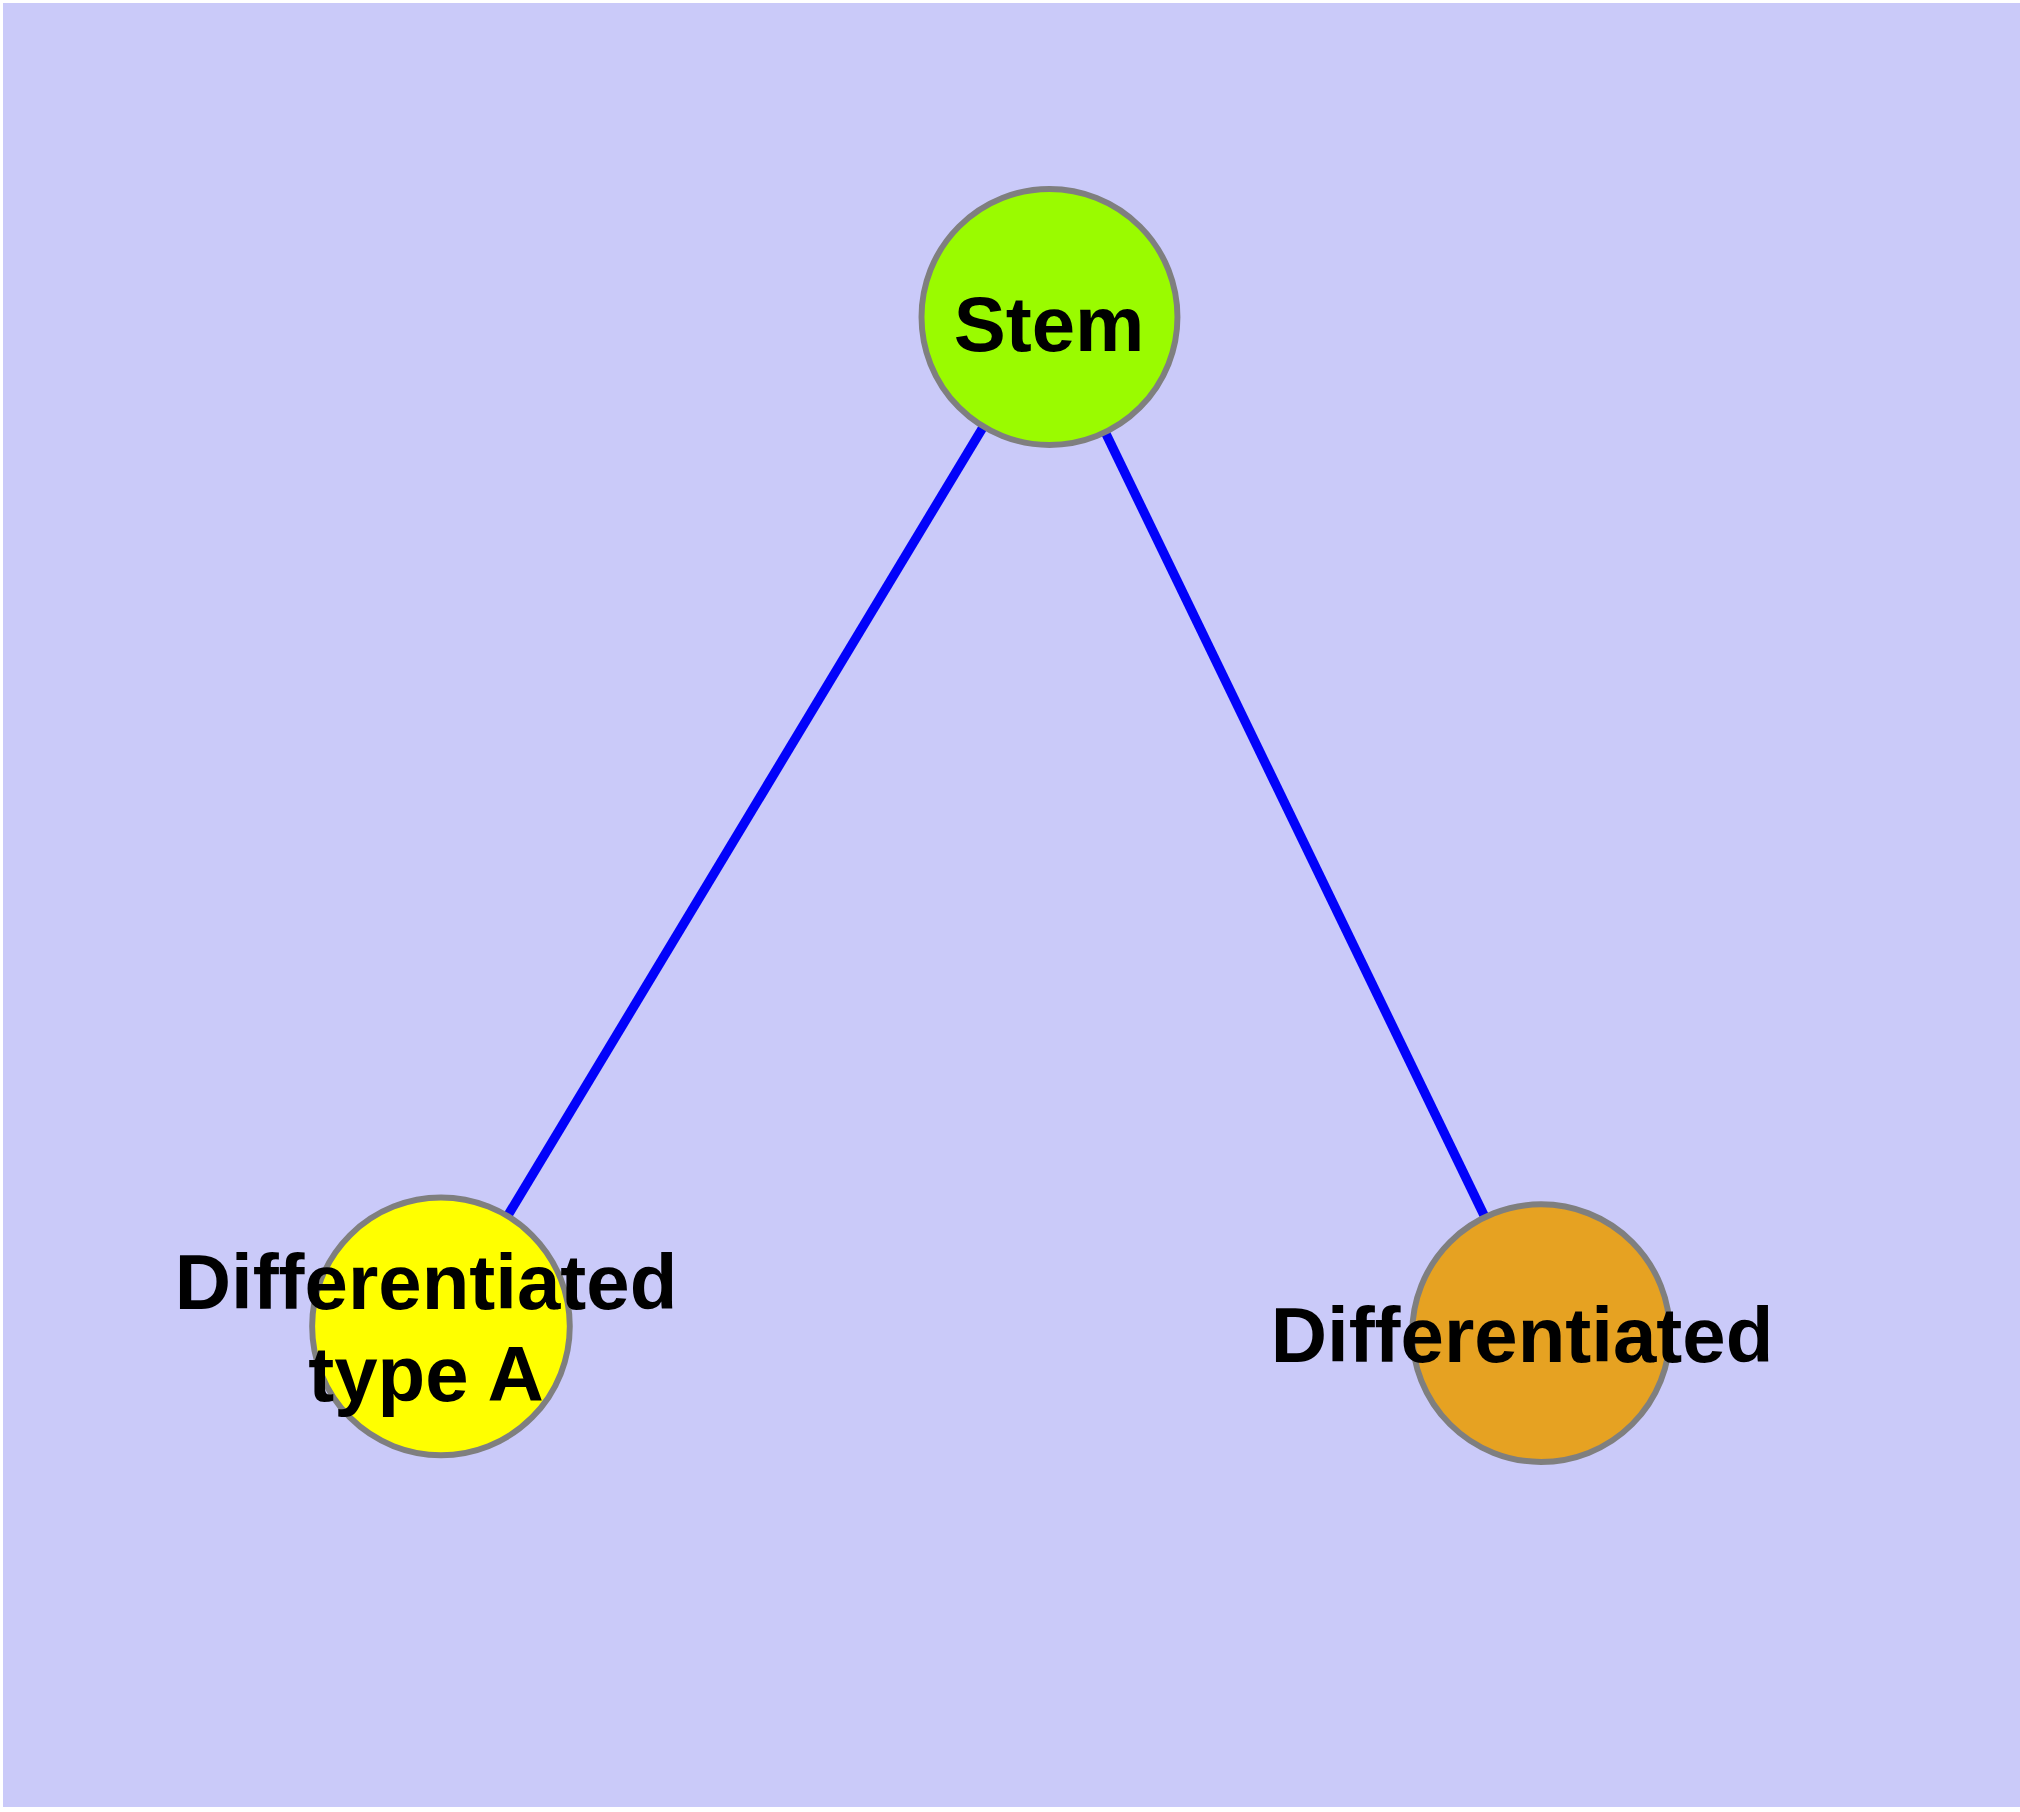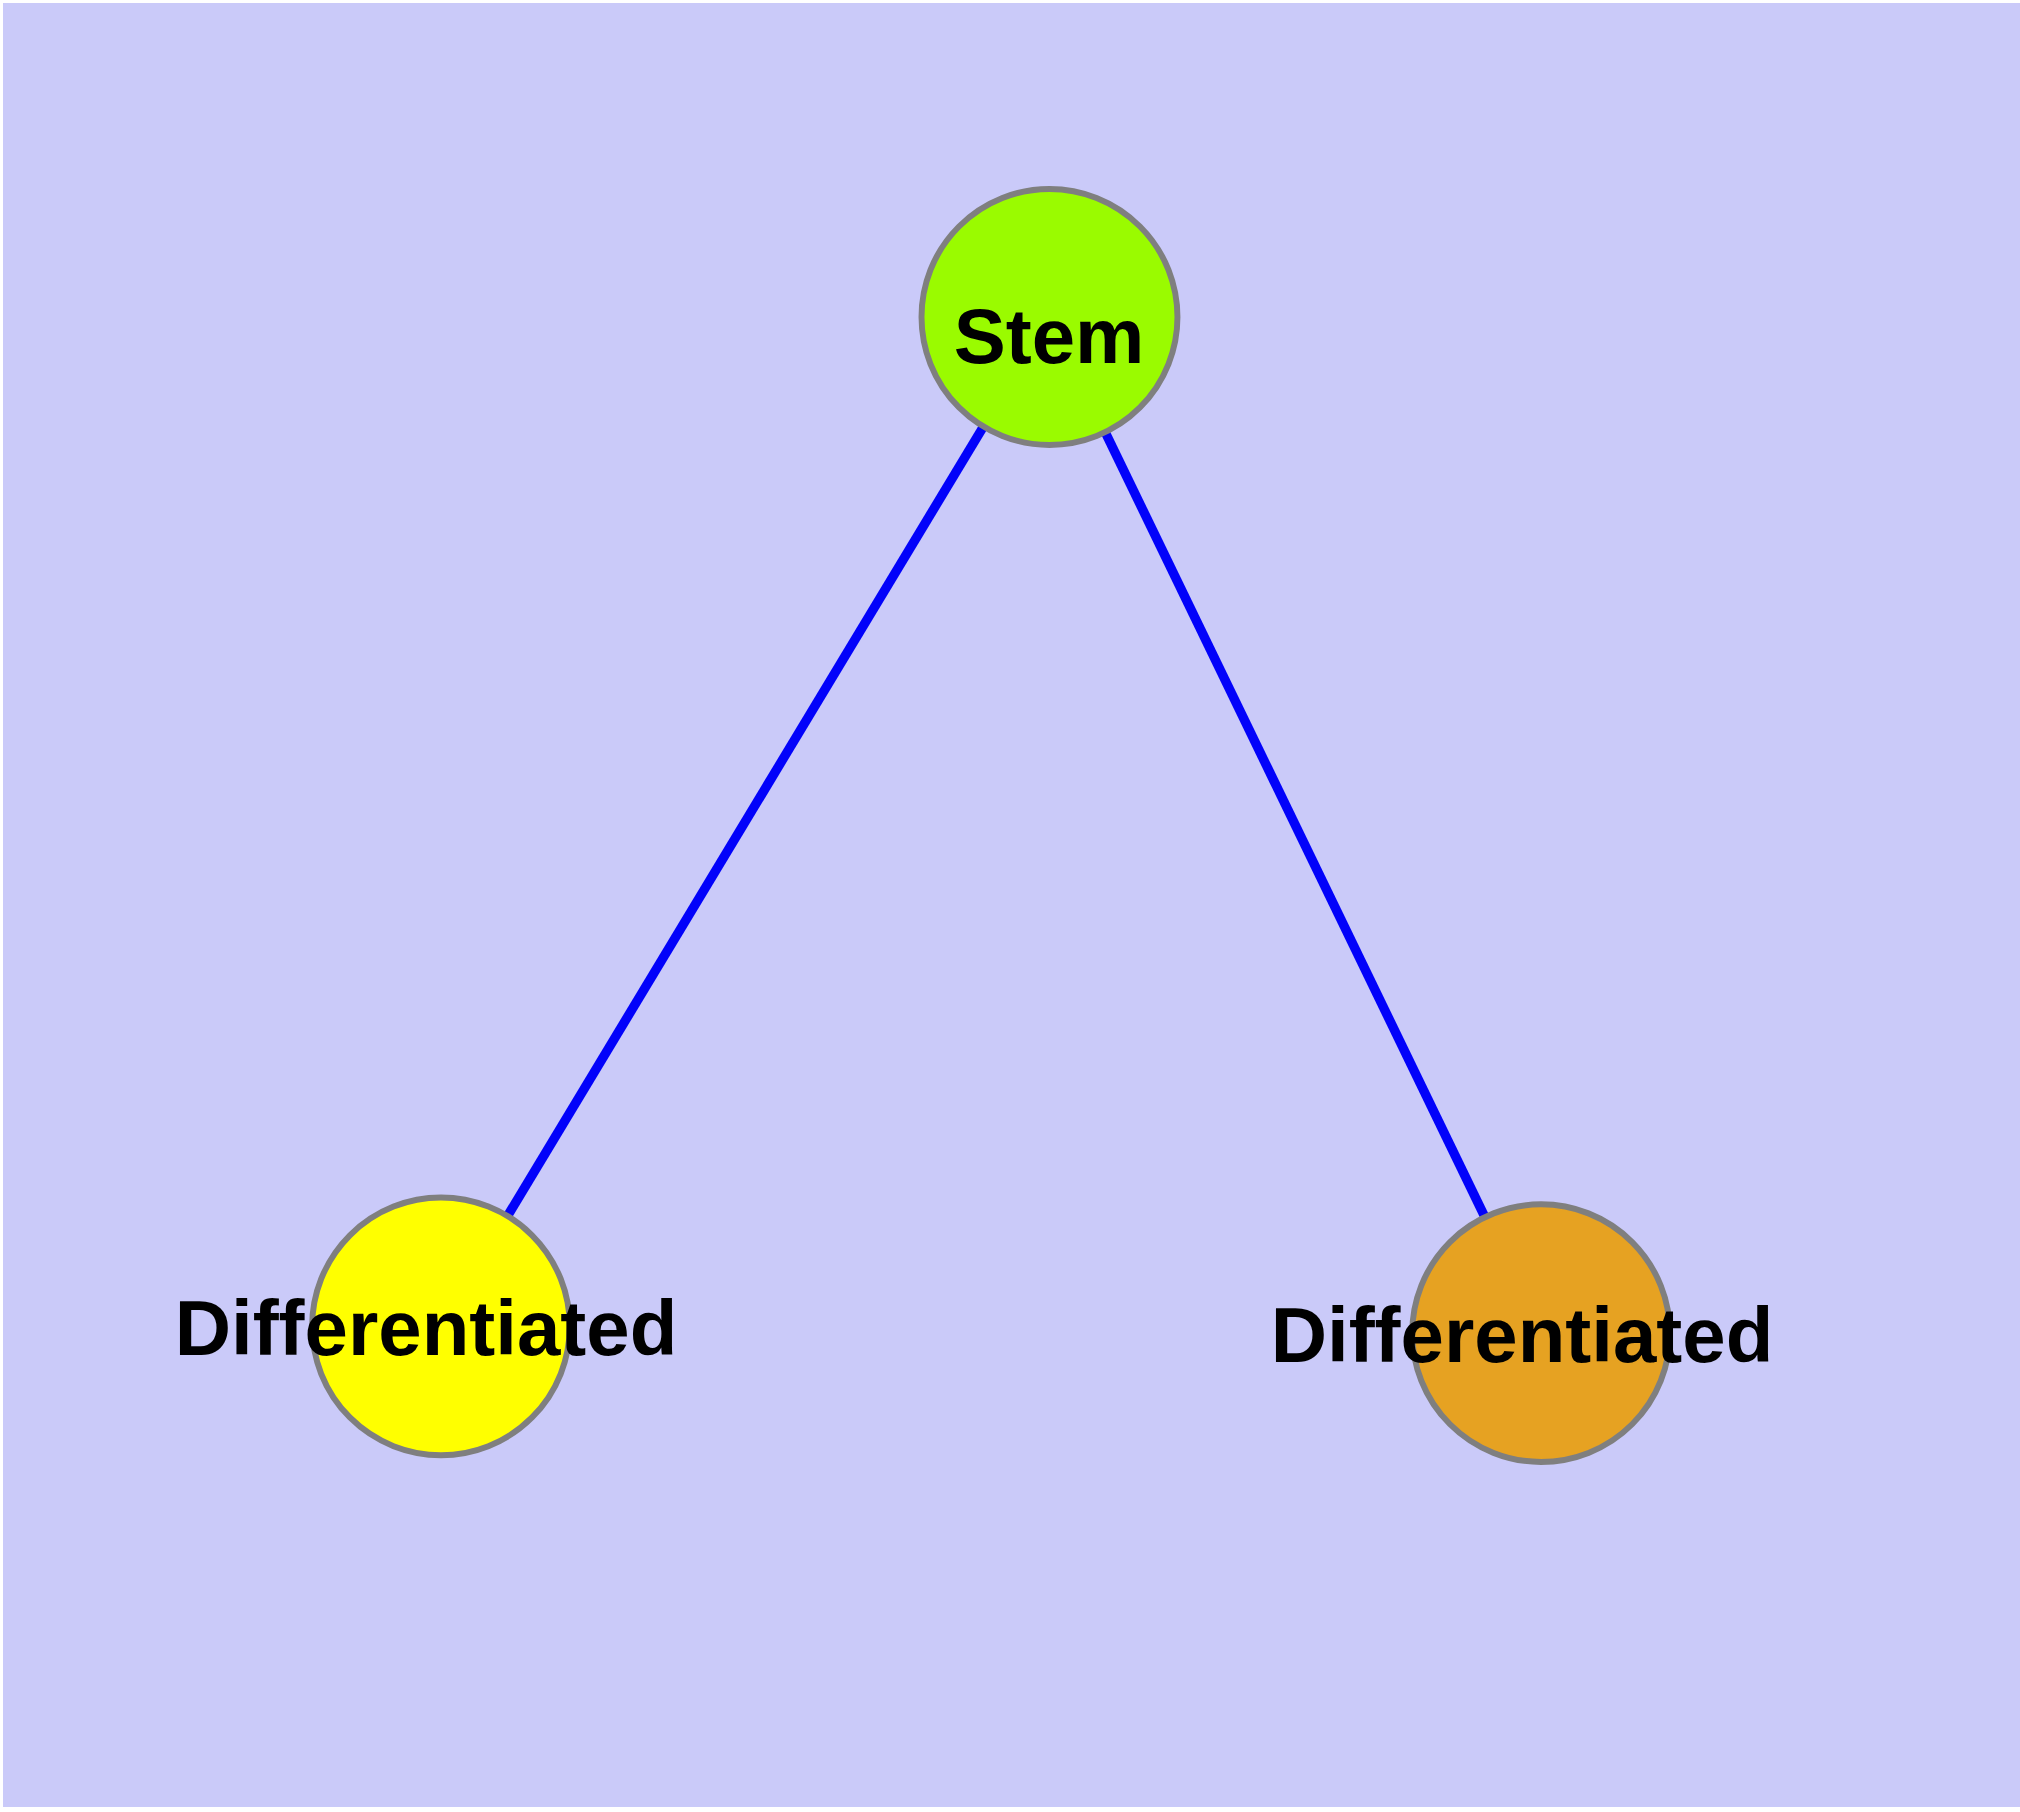--- a/index.html
+++ b/index.html
@@ -54,24 +54,25 @@
 <div id="stage">
   <div id="plot-bg" style="background: rgb(202, 202, 249);"></div>
   <svg id="graph-svg" viewBox="0 0 2384 2138" xmlns="http://www.w3.org/2000/svg">
       <line x1="1238" y1="374" x2="520" y2="1565" stroke="#0202fa" stroke-width="11"></line>
       <line x1="1238" y1="374" x2="1818" y2="1573" stroke="#0202fa" stroke-width="11"></line>
       <circle cx="1238" cy="374" r="151" fill="#9afb00" stroke="#7f7f7f" stroke-width="7"></circle>
       <circle cx="520" cy="1565" r="152" fill="#ffff00" stroke="#7f7f7f" stroke-width="7"></circle>
       <circle cx="1818" cy="1573" r="152" fill="#e6a222" stroke="#7f7f7f" stroke-width="7"></circle>
     </svg>
   <div id="label-layer">
-      <div class="node-label" style="left: 1049px; top: 336px; color: rgb(0, 0, 0);">
+      <div class="node-label" style="left: 1049px; top: 324px; color: rgb(0, 0, 0);">
         <div>Stem</div>
       </div>
       <div class="node-label" style="left: 426px; top: 1328px; color: rgb(0, 0, 0);">
         <div>Differentiated</div>
+        <div>type A</div>
       </div>
       <div class="node-label" style="left: 1522px; top: 1335px; color: rgb(0, 0, 0);">
         <div>Differentiated</div>
       </div>
     </div>
 </div>
 
 
 </body></html>

